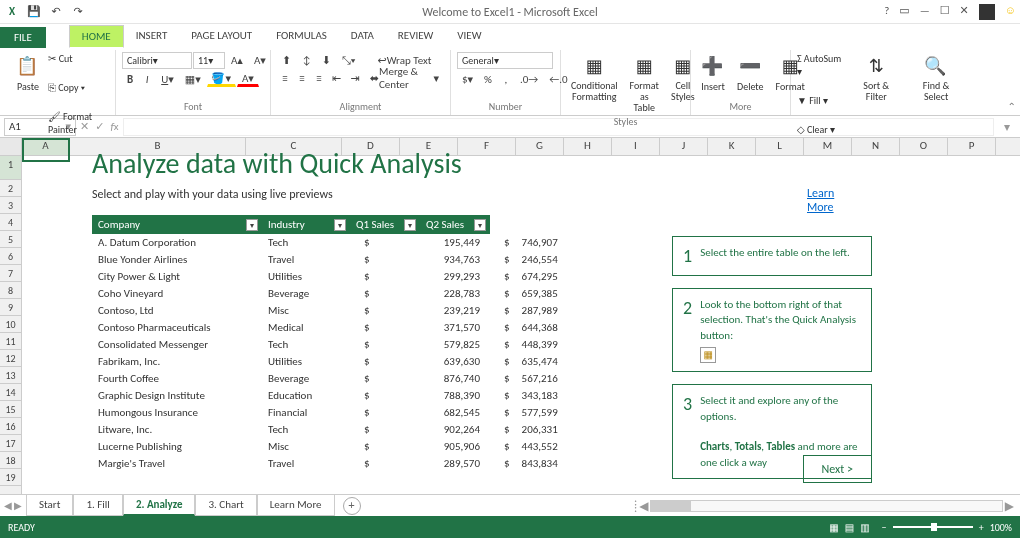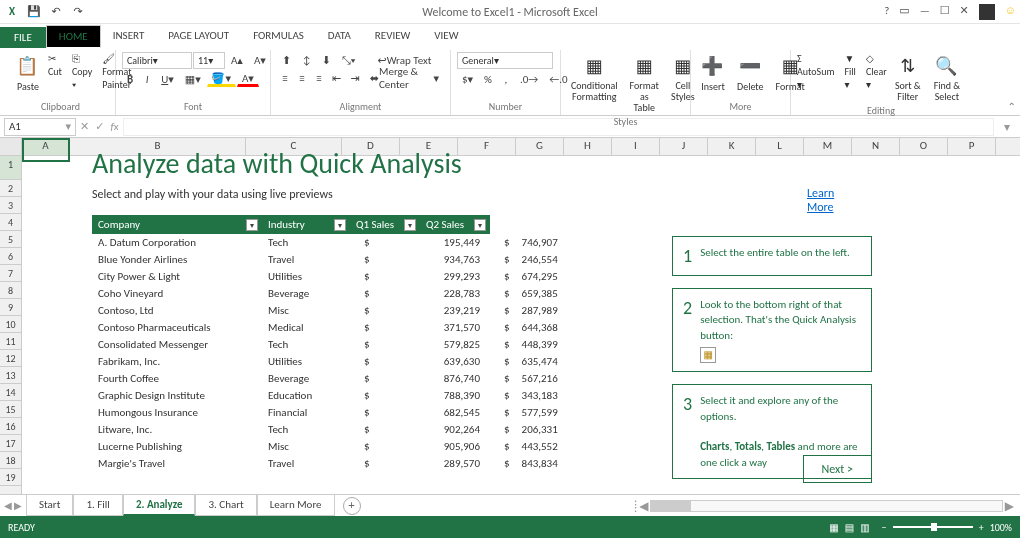--- a/index.html
+++ b/index.html
@@ -7,29 +7,29 @@
 
 .titlebar { height: 24px; background: #fff; display: flex; align-items: center; padding: 0 4px; border-bottom: 1px solid #e5e5e5; }
 .titlebar .qat { display: flex; gap: 6px; align-items: center; }
 .titlebar .qat-icon { width: 16px; height: 16px; display: flex; align-items: center; justify-content: center; font-size: 11px; color: #444; }
 .titlebar .title { position: absolute; left: 50%; transform: translateX(-50%); font-size: 12px; color: #666; }
 .titlebar .winbtns { margin-left: auto; display: flex; gap: 10px; font-size: 11px; color: #555; }
 
 .tabbar { height: 24px; display: flex; align-items: flex-end; background: #fff; padding-left: 0; }
 .tab-file { background: #217346; color: #fff; padding: 4px 14px; font-size: 11px; }
 .tab { padding: 4px 12px; font-size: 11px; color: #444; cursor: pointer; }
-.tab.active { border: 1px solid #ccc; border-bottom: 1px solid #fff; color: #217346; background: #000000; }
+.tab.active { border: 1px solid #ccc; border-bottom: 1px solid #fff; color: #217346; background: #bef264; margin-left: 23px; }
 
 .ribbon { height: 68px; border-bottom: 1px solid #ccc; display: flex; padding: 2px 6px 0 6px; background: #fff; position: relative; }
 .rgroup { border-right: 1px solid #e0e0e0; padding: 0 6px; display: flex; flex-direction: column; justify-content: space-between; }
 .rgroup-body { display: flex; align-items: flex-start; gap: 4px; flex: 1; padding-top: 2px; }
 .rgroup-label { font-size: 10px; color: #777; text-align: center; padding-bottom: 2px; }
 .big-btn { display: flex; flex-direction: column; align-items: center; gap: 2px; font-size: 10px; padding: 2px 4px; cursor: pointer; }
 .big-btn .ico { width: 24px; height: 24px; display: flex; align-items: center; justify-content: center; font-size: 18px; }
-.mini-stack { display: flex; flex-direction: row; gap: 10px; font-size: 10px; }
+.mini-stack { display: flex; flex-direction: column; gap: 16px; font-size: 10px; }
 .mini-row { display: flex; gap: 1px; }
 .mini-btn { padding: 1px 4px; border: 1px solid transparent; cursor: pointer; min-width: 16px; height: 16px; display: flex; align-items: center; justify-content: center; font-size: 11px; color: #444; }
 .font-combo { border: 1px solid #ccc; font-size: 10px; padding: 1px 4px; background: #fff; display: flex; align-items: center; cursor: pointer; }
 .collapse-ribbon { position: absolute; right: 4px; bottom: 2px; font-size: 10px; color: #777; cursor: pointer; }
 
 .formulabar { height: 22px; border-bottom: 1px solid #ccc; display: flex; align-items: center; padding: 0 4px; gap: 4px; }
 .namebox { border: 1px solid #ccc; width: 72px; height: 18px; font-size: 11px; padding: 0 4px; display: flex; align-items: center; justify-content: space-between; }
 .fx-icons { display: flex; gap: 6px; font-size: 11px; color: #999; }
 .fx-input { flex: 1; border: 1px solid #eee; height: 18px; }
 

